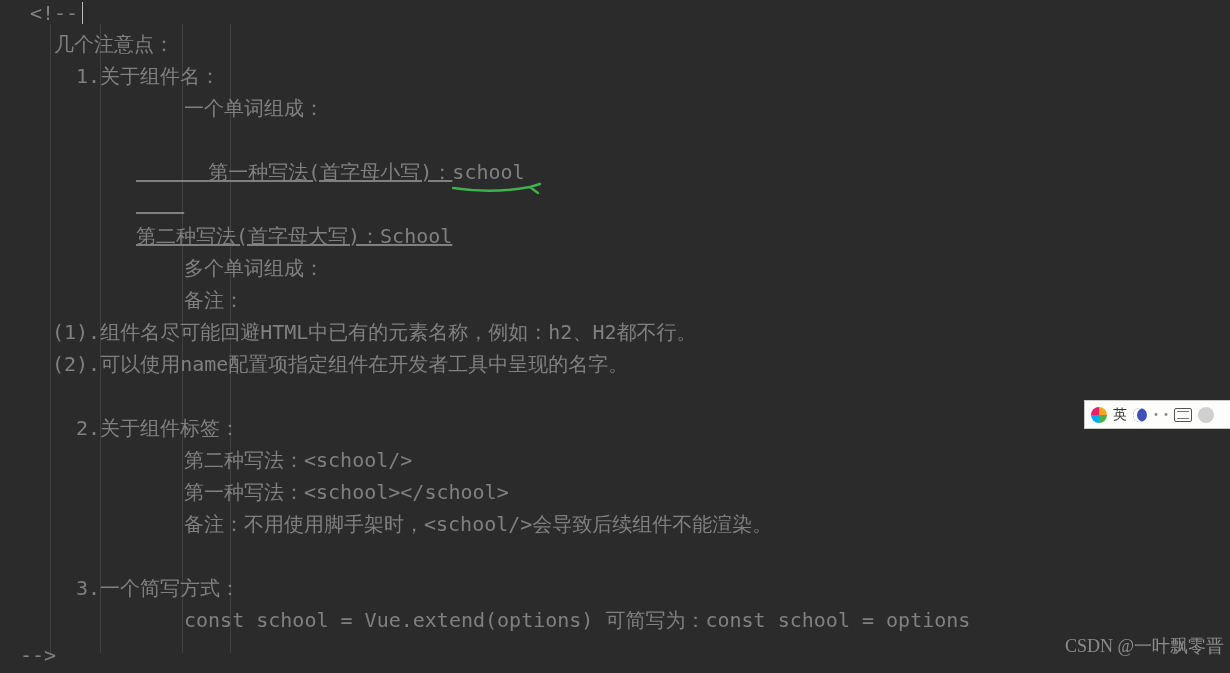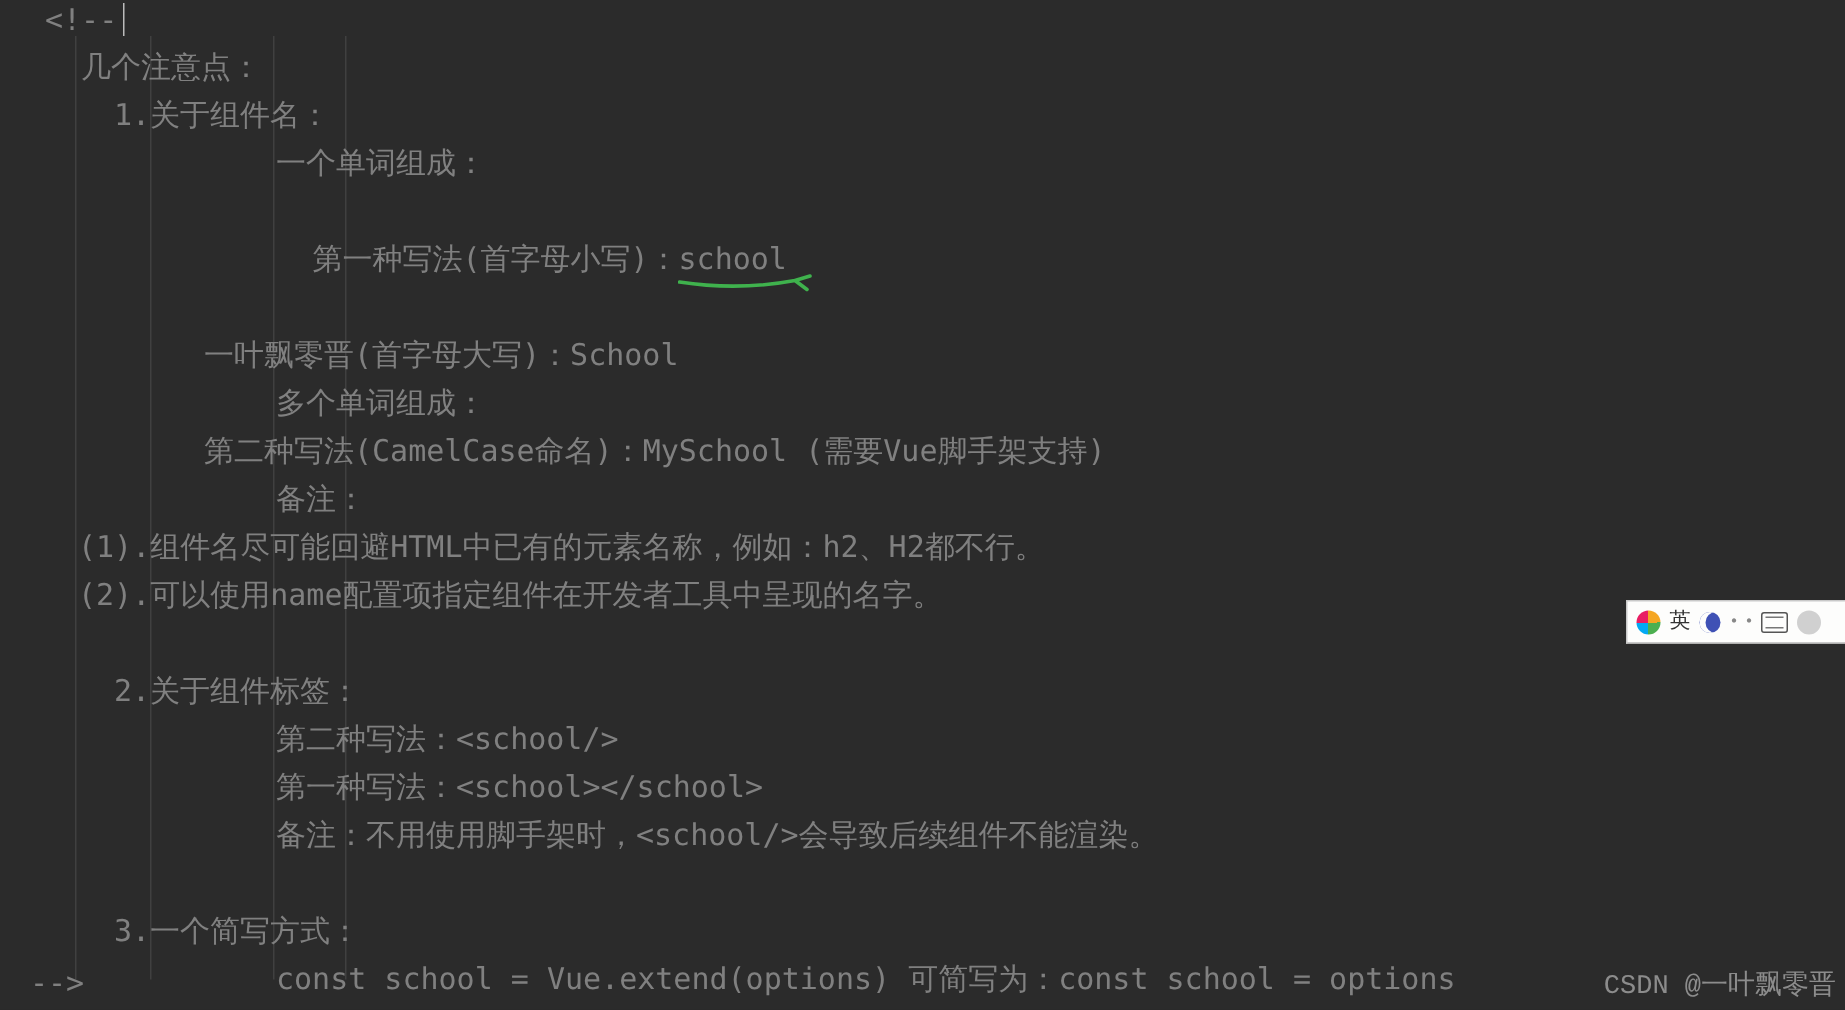--- a/index.html
+++ b/index.html
@@ -41,21 +41,21 @@
       top:0; bottom:0;
       width:1px;
       background:rgba(128,128,128,0.25);
     }
     .g1{left:50px;} .g2{left:100px;} .g3{left:182px;} .g4{left:230px;}
     .content { padding-left:50px; padding-top:2px; }
     .lvl0 { padding-left:2px; }
     .lvl1 { padding-left:24px; }
     .lvl2 { padding-left:132px; }
     .lvl3 { }
-    .lvl3b { padding-left:84px; }
+    .lvl3b { padding-left:84px;text-decoration:underline; }
     .txt { color:#808080; }
     .underline-wrap { position:relative; display:inline-block; }
     .underline {
       position:absolute;
       left:0;
       bottom:-4px;
       height:10px;
       width:100%;
       pointer-events:none;
     }
@@ -79,24 +79,24 @@
     }
     .ime-icon-g { width:16px;height:16px;border-radius:50%;background:conic-gradient(#f5a623 0 25%, #4caf50 0 50%, #03a9f4 0 75%, #e91e63 0 100%); }
     .ime-moon { width:14px;height:14px;border-radius:50%;background:#3f51b5;box-shadow:inset 4px 0 0 0 #fdfdfc; }
     .ime-dots { font-size:10px;color:#888;letter-spacing:-1px; }
     .kbd { width:18px;height:14px;border:1px solid #555;border-radius:2px;position:relative; }
     .kbd::after{content:"";position:absolute;inset:2px;border-top:1px solid #777;border-bottom:1px solid #777;}
     .avatar{width:16px;height:16px;border-radius:50%;background:#d0d0d0;}
     .csdn {
       position:absolute;
       right:6px;
-      bottom:0;
+      bottom:12px;
       color:rgba(220,220,220,0.55);
       font-size:18px;
-      font-family:Liberation Mono, monospace;
+      font-family:Liberation Serif, serif;
     }
     .line-bottom { position:absolute; left:20px; bottom:2px; color:#808080; font-size:20px;}
   </style>
 </head>
 <body>
 
 <div class="editor">
 
   <div class="indent-guides">
     <div class="guide g1"></div>
@@ -114,24 +114,23 @@
     <div class="line lvl0 txt">几个注意点：</div>
 
     <div class="line lvl1 txt">1.关于组件名：</div>
 
     <div class="line lvl2 txt">一个单词组成：</div>
     <div class="line lvl3b txt">
       <span>第一种写法(首字母小写)：</span><span class="underline-wrap"><span>school</span><span class="underline"><svg width="92" height="14" viewBox="0 0 92 14">
               <path d="M1 6 Q 40 12 78 5 L 86 11 M 78 5 L 88 2" stroke="#3fb24d" stroke-width="2.4" fill="none" stroke-linecap="round"></path>
             </svg></span></span>
     </div>
-    <div class="line lvl3b txt">一叶飘零晋(首字母大写)：School</div>
+    <div class="line lvl3b txt">第二种写法(首字母大写)：School</div>
 
     <div class="line lvl2 txt">多个单词组成：</div>
-    <div class="line lvl3b txt">第二种写法(CamelCase命名)：MySchool (需要Vue脚手架支持)</div>
 
     <div class="line lvl2 txt">备注：</div>
     <div class="line lvl3 txt">(1).组件名尽可能回避HTML中已有的元素名称，例如：h2、H2都不行。</div>
     <div class="line lvl3 txt">(2).可以使用name配置项指定组件在开发者工具中呈现的名字。</div>
 
     <div class="sp"></div>
     <div class="line lvl1 txt">2.关于组件标签：</div>
     <div class="line lvl2 txt">第二种写法：&lt;school/&gt;</div>
     <div class="line lvl2 txt">第一种写法：&lt;school&gt;&lt;/school&gt;</div>
     <div class="line lvl2 txt">备注：不用使用脚手架时，&lt;school/&gt;会导致后续组件不能渲染。</div>

